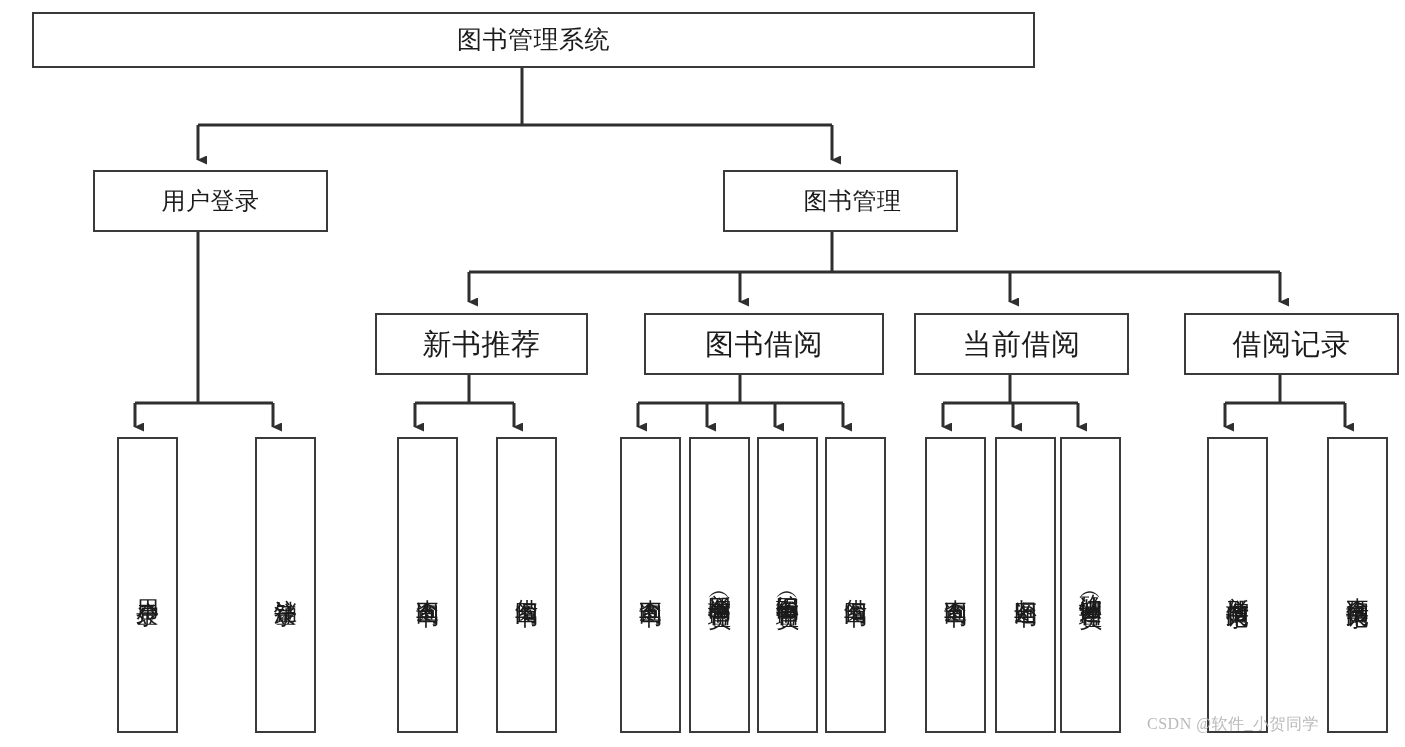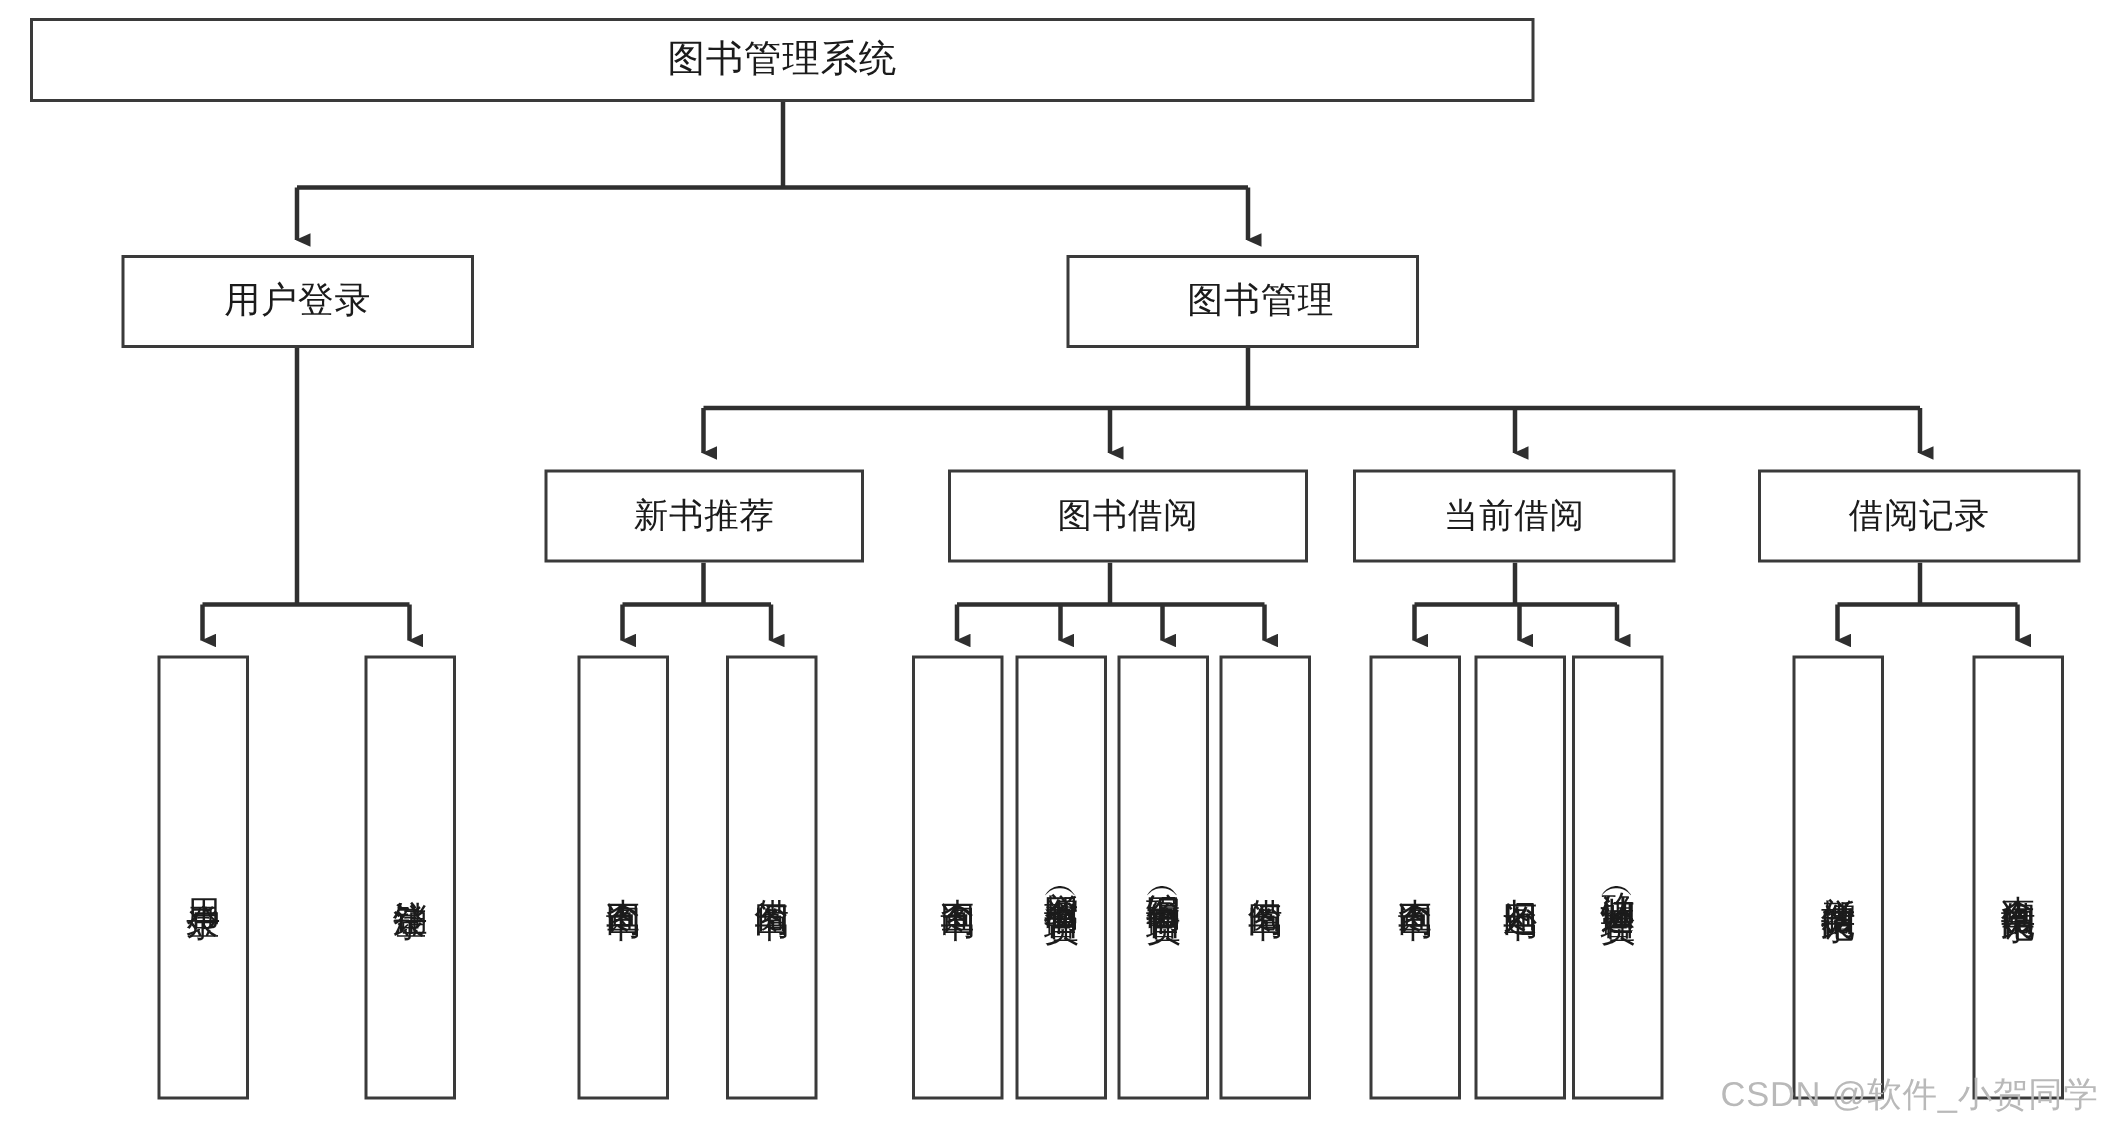--- a/index.html
+++ b/index.html
@@ -22,54 +22,56 @@
     box-sizing: border-box;
     border: 2px solid #3a3a3a;
     background: #ffffff;
     display: flex;
     align-items: center;
     justify-content: center;
     color: #1b1b1b;
     line-height: 1.18;
     text-align: center;
     letter-spacing: 0.5px;
+    margin-left: 12px;
   }
   .node.root {
     font-size: 25px;
   }
   .node.lvl2 {
     font-size: 24px;
   }
   .node.lvl3 {
-    font-size: 23px;
+    font-size: 29px;
   }
   .node.leaf {
     font-size: 23px;
     writing-mode: vertical-rl;
     text-orientation: upright;
     white-space: nowrap;
     padding: 4px 0;
     letter-spacing: 2px;
   }
   svg.edges {
     position: absolute;
     left: 0;
     top: 0;
     width: 1405px;
     height: 747px;
     pointer-events: none;
   }
   .watermark {
     position: absolute;
-    font-size: 23px;
+    font-size: 16px;
     color: #b9b9b9;
     white-space: nowrap;
     left: 1147px;
     top: 714px;
     letter-spacing: 0.5px;
+    font-family: Liberation Serif, serif;
   }
 </style>
 </head>
 <body>
 
 <div id="canvas">
 
   <svg class="edges" viewBox="0 0 1405 747">
     <defs>
       <marker id="arrowhead" markerWidth="9" markerHeight="10" refX="4.5" refY="9" orient="auto" markerUnits="userSpaceOnUse">

